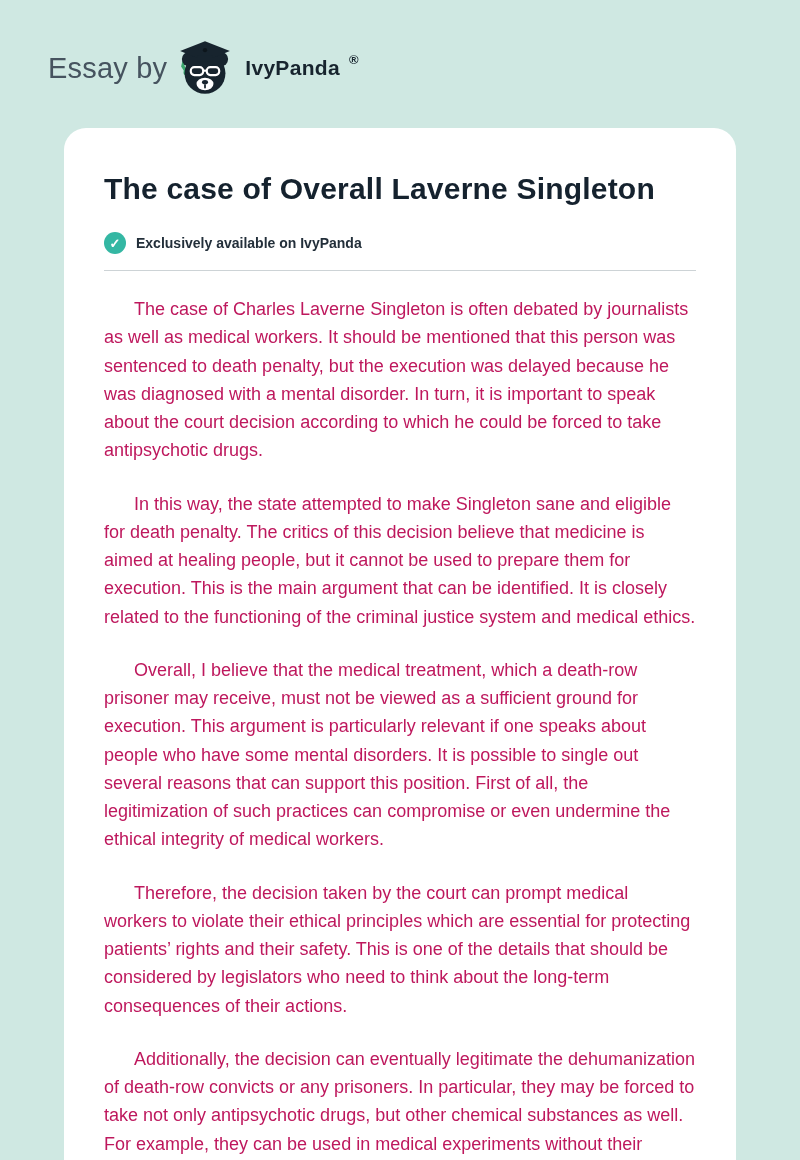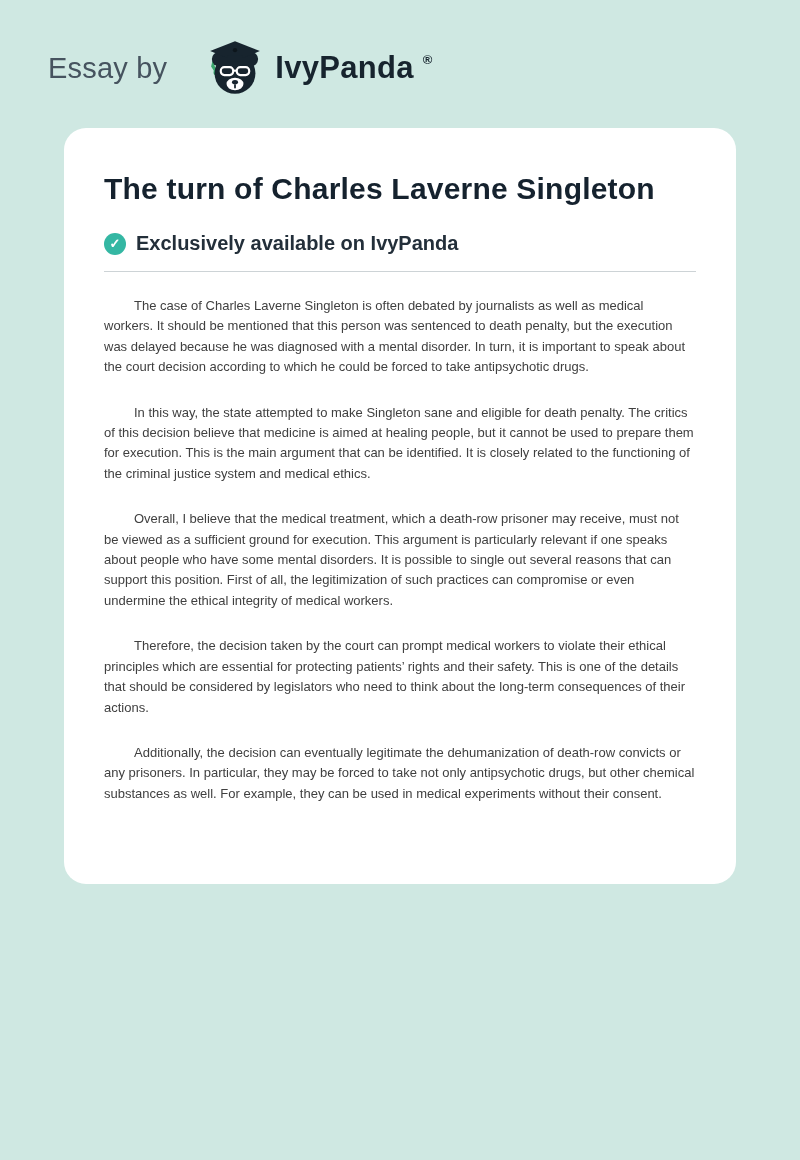--- a/index.html
+++ b/index.html
@@ -11,35 +11,35 @@
   body {
     background: #cfe8e2;
     overflow: hidden;
   }
 
   
   .site-header {
     display: flex;
     align-items: center;
     padding: 36px 48px 28px 48px;
-    gap: 30px;
+    gap: 0;
   }
   .essay-by {
     font-size: 29px;
     color: #46535f;
     letter-spacing: 0.2px;
   }
   .logo-wrap {
     display: flex;
     align-items: center;
     gap: 8px;
     margin-left: 6px;
   }
   .brand-name {
-    font-size: 31px;
+    font-size: 21px;
     font-weight: 700;
     color: #17242e;
     letter-spacing: 0.3px;
   }
   .brand-reg {
     font-size: 13px;
     font-weight: 700;
     color: #17242e;
     vertical-align: super;
     position: relative;
@@ -77,30 +77,30 @@
     background: #34b7a3;
     color: #ffffff;
     display: flex;
     align-items: center;
     justify-content: center;
     font-size: 13px;
     font-weight: 700;
     flex: 0 0 auto;
   }
   .badge-label {
-    font-size: 20px;
+    font-size: 14px;
     font-weight: 700;
     color: #232f3a;
   }
 
   .essay-body { padding-top: 14px; }
   .para {
-    font-size: 13px;
+    font-size: 18px;
     line-height: 1.57;
-    color: #404040;
+    color: #be185d;
     text-indent: 30px;
     margin-bottom: 25px;
   }
   .para:last-child { margin-bottom: 16px; }
 
   .logo-svg { display: block; }
 </style>
 </head>
 <body>
 
@@ -131,21 +131,21 @@
         <rect x="27" y="22" width="18" height="7" rx="2" fill="#17242e"></rect>
         <circle cx="36" cy="16" r="2.4" fill="#0d161c"></circle>
       </svg>
     </span>
     <span class="brand-name">IvyPanda</span>
       <span class="brand-reg">®</span>
   </span>
 </header>
 
 <main class="card">
-  <h1 class="page-title">The turn of Charles Laverne Singleton</h1>
+  <h1 class="page-title">The case of Overall Laverne Singleton</h1>
 
   <div class="badge-row">
     <span class="check-circle">✓</span>
     <span class="badge-label">Exclusively available on IvyPanda</span>
   </div>
 
   <section class="essay-body">
       <p class="para">The case of Charles Laverne Singleton is often debated by journalists as well as medical workers. It should be mentioned that this person was sentenced to death penalty, but the execution was delayed because he was diagnosed with a mental disorder. In turn, it is important to speak about the court decision according to which he could be forced to take antipsychotic drugs.</p>
       <p class="para">In this way, the state attempted to make Singleton sane and eligible for death penalty. The critics of this decision believe that medicine is aimed at healing people, but it cannot be used to prepare them for execution. This is the main argument that can be identified. It is closely related to the functioning of the criminal justice system and medical ethics.</p>
       <p class="para">Overall, I believe that the medical treatment, which a death-row prisoner may receive, must not be viewed as a sufficient ground for execution. This argument is particularly relevant if one speaks about people who have some mental disorders. It is possible to single out several reasons that can support this position. First of all, the legitimization of such practices can compromise or even undermine the ethical integrity of medical workers.</p>

